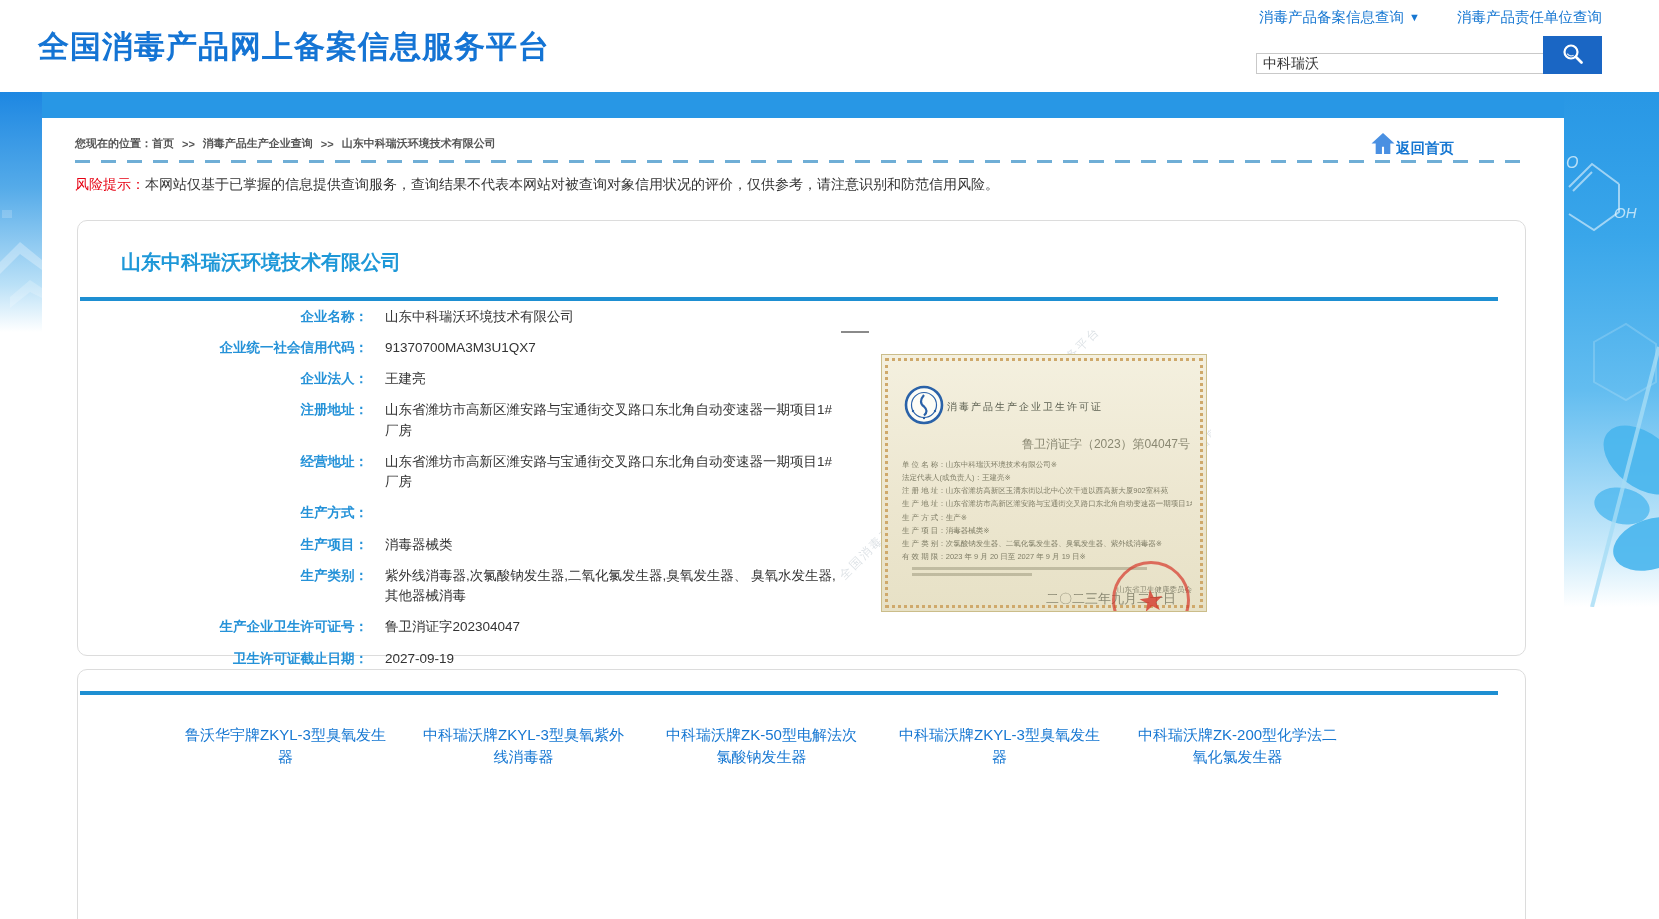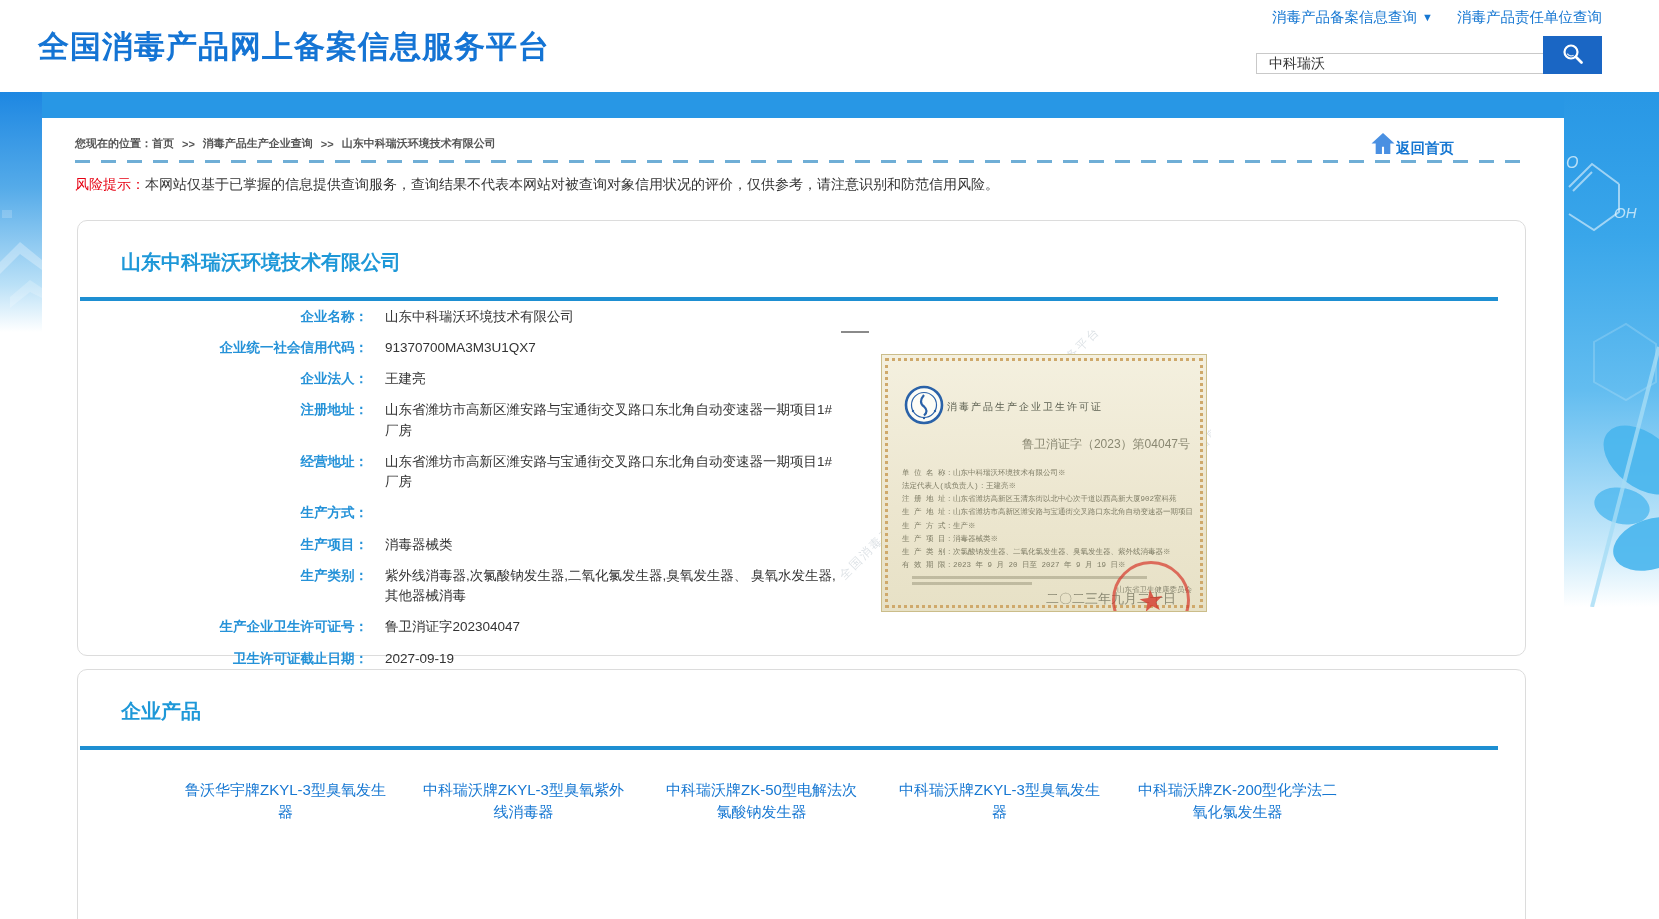--- a/index.html
+++ b/index.html
@@ -5,26 +5,26 @@
   * { margin:0; padding:0; box-sizing:border-box; }
   html,body { width:1659px; height:919px; overflow:hidden; background:#fff;
     font-family:"Liberation Sans","DejaVu Sans",sans-serif; }
   body { position:relative; }
 
   
   .top-header { position:absolute; left:0; top:0; width:100%; height:92px; background:#fff; }
   .site-title { position:absolute; left:38px; top:26px; font-size:31px; font-weight:bold;
     color:#1474d4; letter-spacing:1px; white-space:nowrap; }
   .header-right { position:absolute; right:57px; top:8px; width:360px; }
-  .top-nav { display:flex; justify-content:flex-end; gap:24px; font-size:14.5px; color:#1677d2; }
+  .top-nav { display:flex; justify-content:flex-end; gap:37px; font-size:14.5px; color:#1677d2; }
   .top-nav .nav-link { cursor:pointer; display:flex; align-items:center; gap:5px; white-space:nowrap; }
   .dd-arrow { font-size:11px; line-height:1; }
   .search-row { display:flex; margin-top:9px; height:38px; width:346px; margin-left:auto; }
   .search-input { flex:1; border:1px solid #c9c9c9; border-right:none; font-size:14px;
-    padding:0 12px; color:#333; outline:none; font-family:inherit;margin-top:17px; }
+    padding:0 6px; color:#333; outline:none; font-family:inherit;margin-top:17px; }
   .search-btn { width:59px; background:#1a66c4; border:none; cursor:pointer;
     display:flex; align-items:center; justify-content:center; }
 
   
   .band { position:absolute; left:0; top:92px; width:100%; height:26px; background:#2897e5; }
   .band-left { position:absolute; left:0; top:92px; width:42px; height:240px;
     background:linear-gradient(180deg,#1d87e2 0%,#55abe9 40%,#b9e0f7 80%,rgba(255,255,255,0) 100%); }
   .band-right { position:absolute; right:0; top:92px; width:95px; height:515px;
     background:linear-gradient(180deg,#2897e5 0%,#39a6ea 28%,#63bdf0 58%,#c8e9fa 88%,rgba(255,255,255,0) 100%); }
 
@@ -62,21 +62,21 @@
   .cert-area { position:absolute; left:759px; top:109px; width:374px; height:282px;
     background:#fff; overflow:hidden; cursor:pointer; }
   .cert-dash { position:absolute; left:4px; top:1px; width:28px; height:2px; background:#8a8a8a; }
   .cert { position:absolute; left:44px; top:24px; width:326px; height:258px;
     background:linear-gradient(180deg,#f4f0df 0%,#ece6cf 60%,#e7e1c6 100%);
     border:1px solid #cbbd8a; outline:3px dotted #cfa96b; outline-offset:-7px; overflow:hidden; }
   .cert-head { display:flex; align-items:center; margin:30px 16px 0 22px; }
   .cert-title { margin-left:3px; font-size:10px; letter-spacing:2px; color:#5d6152;
     font-family:"Liberation Serif","DejaVu Serif",serif; white-space:nowrap; }
   .cert-no { text-align:right; margin:7px 16px 0 0; font-size:12px; color:#8a8872; }
-  .cert-lines { margin:14px 14px 0 20px; font-size:7.5px; color:#7f7d66;font-family:Liberation Mono, monospace; }
+  .cert-lines { margin:5px 14px 0 20px; font-size:7.5px; color:#7f7d66; }
   .cert-lines div { line-height:1.75; white-space:nowrap; overflow:hidden; }
   .fine-bar { margin:4px 0 0 30px; height:3px; background:rgba(130,128,100,.4); width:235px; }
   .fine-bar.short { width:120px; margin-top:3px; }
   .cert-issuer { position:absolute; right:14px; bottom:16px; font-size:7.5px; color:#8a8872; }
   .cert-date { position:absolute; right:30px; bottom:3px; font-size:13px; color:#8a8872;font-family:Liberation Serif, serif; }
   .cert-seal { position:absolute; right:16px; bottom:-28px; width:78px; height:78px;
     border:3px solid rgba(213,56,43,.7); border-radius:50%;
     display:flex; align-items:center; justify-content:center; }
   .cert-seal span { color:rgba(213,56,43,.8); font-size:30px; transform:rotate(-8deg); }
   .wm { position:absolute; font-size:12px; letter-spacing:2px; color:rgba(100,125,140,.22);
@@ -256,21 +256,20 @@
         <div class="cert-issuer">山东省卫生健康委员会</div>
         <div class="cert-date">二〇二三年九月二十日</div>
         <div class="cert-seal">
           <span>★</span>
         </div>
       </div>
     </div>
   </div>
 
   <div class="card card-products">
-    <div class="card-title">企业产品</div>
     <div class="card-divider"></div>
     <div class="products-wrap">
       <div class="product">鲁沃华宇牌ZKYL-3型臭氧发生器</div>
       <div class="product">中科瑞沃牌ZKYL-3型臭氧紫外线消毒器</div>
       <div class="product">中科瑞沃牌ZK-50型电解法次氯酸钠发生器</div>
       <div class="product">中科瑞沃牌ZKYL-3型臭氧发生器</div>
       <div class="product">中科瑞沃牌ZK-200型化学法二氧化氯发生器</div>
     </div>
   </div>
 

